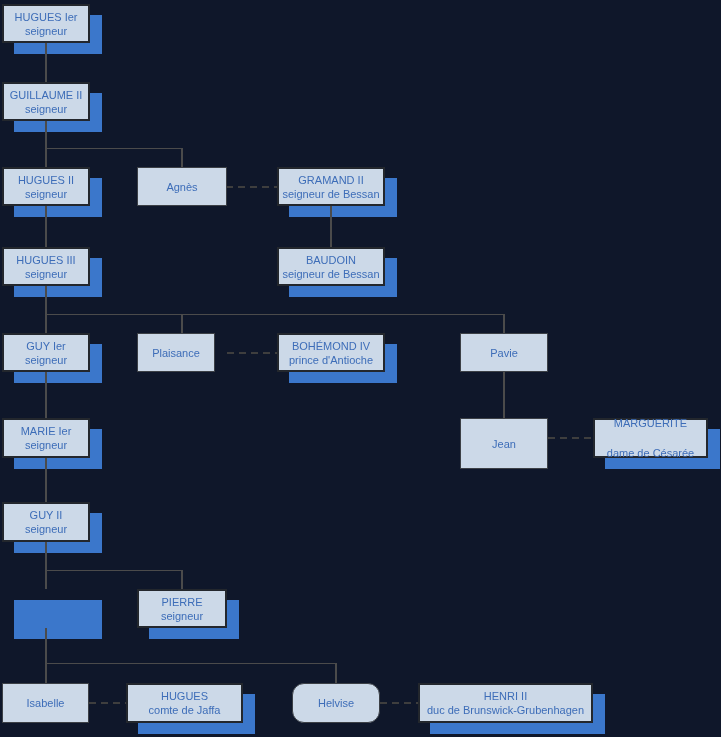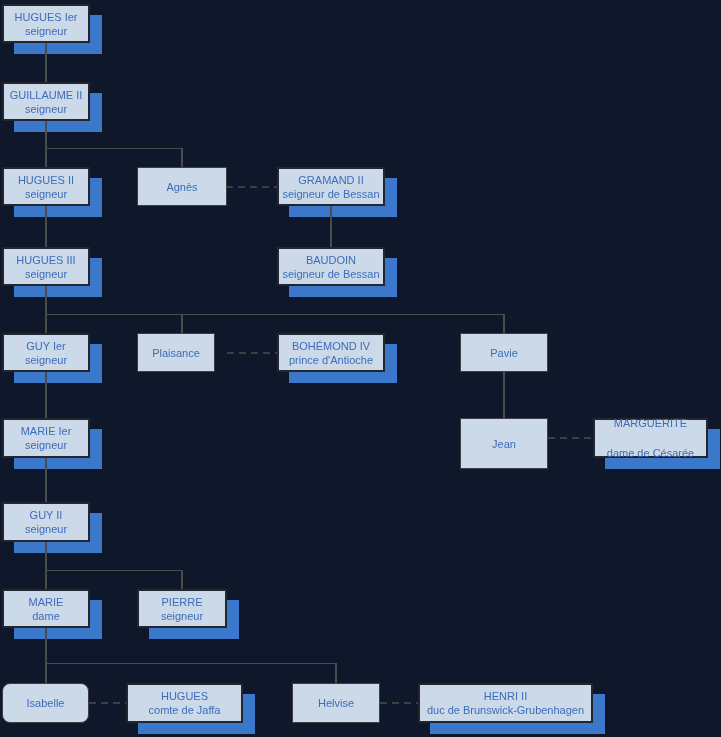--- a/index.html
+++ b/index.html
@@ -152,37 +152,33 @@
 
   </div>
   <div class="node has-shadow" style="left:593px; top:418px; width:115px; height:40px;gap:16px;">
     <span>MARGUERITE</span>
     <span>dame de Césarée</span>
   </div>
   <div class="node has-shadow" style="left:2px; top:502px; width:88px; height:40px;">
     <span>GUY II</span>
     <span>seigneur</span>
   </div>
-  <div class="node has-shadow" style="left:2px; top:589px; width:88px; height:39px;">
-    <span>MARIE</span>
-    <span>dame</span>
-  </div>
   <div class="node has-shadow" style="left:137px; top:589px; width:90px; height:39px;">
     <span>PIERRE</span>
     <span>seigneur</span>
   </div>
-  <div class="node plain" style="left:2px; top:683px; width:87px; height:40px;border-radius:8px;">
+  <div class="node plain" style="left:2px; top:683px; width:87px; height:40px;">
     <span>Isabelle</span>
 
   </div>
   <div class="node has-shadow" style="left:126px; top:683px; width:117px; height:40px;">
     <span>HUGUES</span>
     <span>comte de Jaffa</span>
   </div>
-  <div class="node plain" style="left:292px; top:683px; width:88px; height:40px;">
+  <div class="node plain" style="left:292px; top:683px; width:88px; height:40px;border-radius:12px;">
     <span>Helvise</span>
 
   </div>
   <div class="node has-shadow" style="left:418px; top:683px; width:175px; height:40px;">
     <span>HENRI II</span>
     <span>duc de Brunswick-Grubenhagen</span>
   </div>
 
 </div>
 

